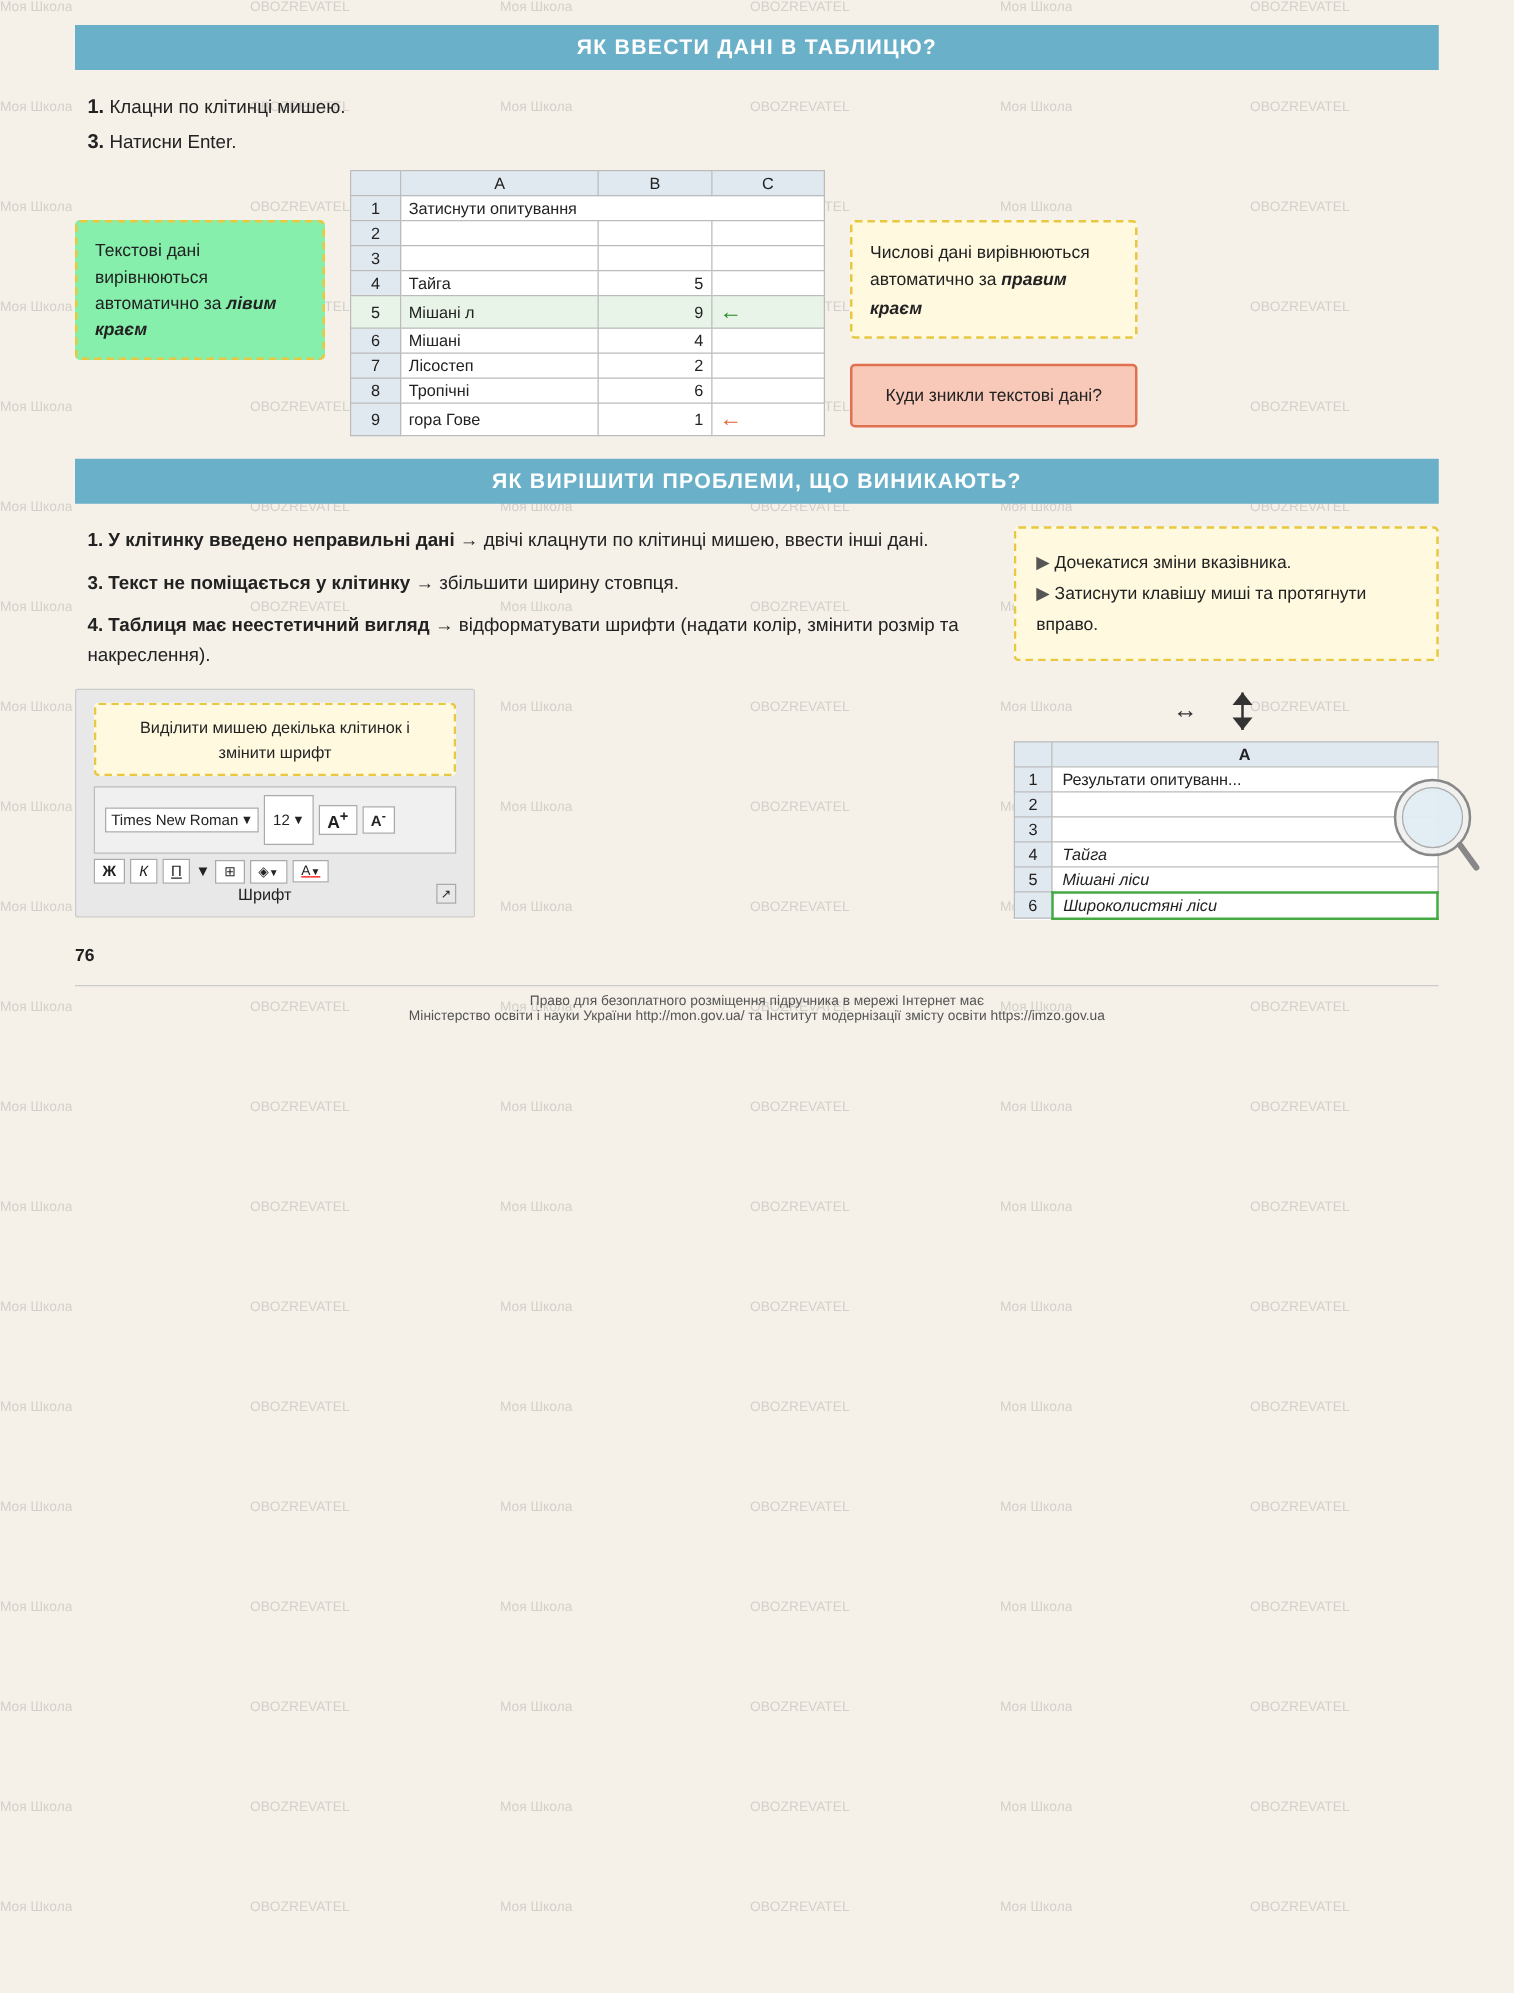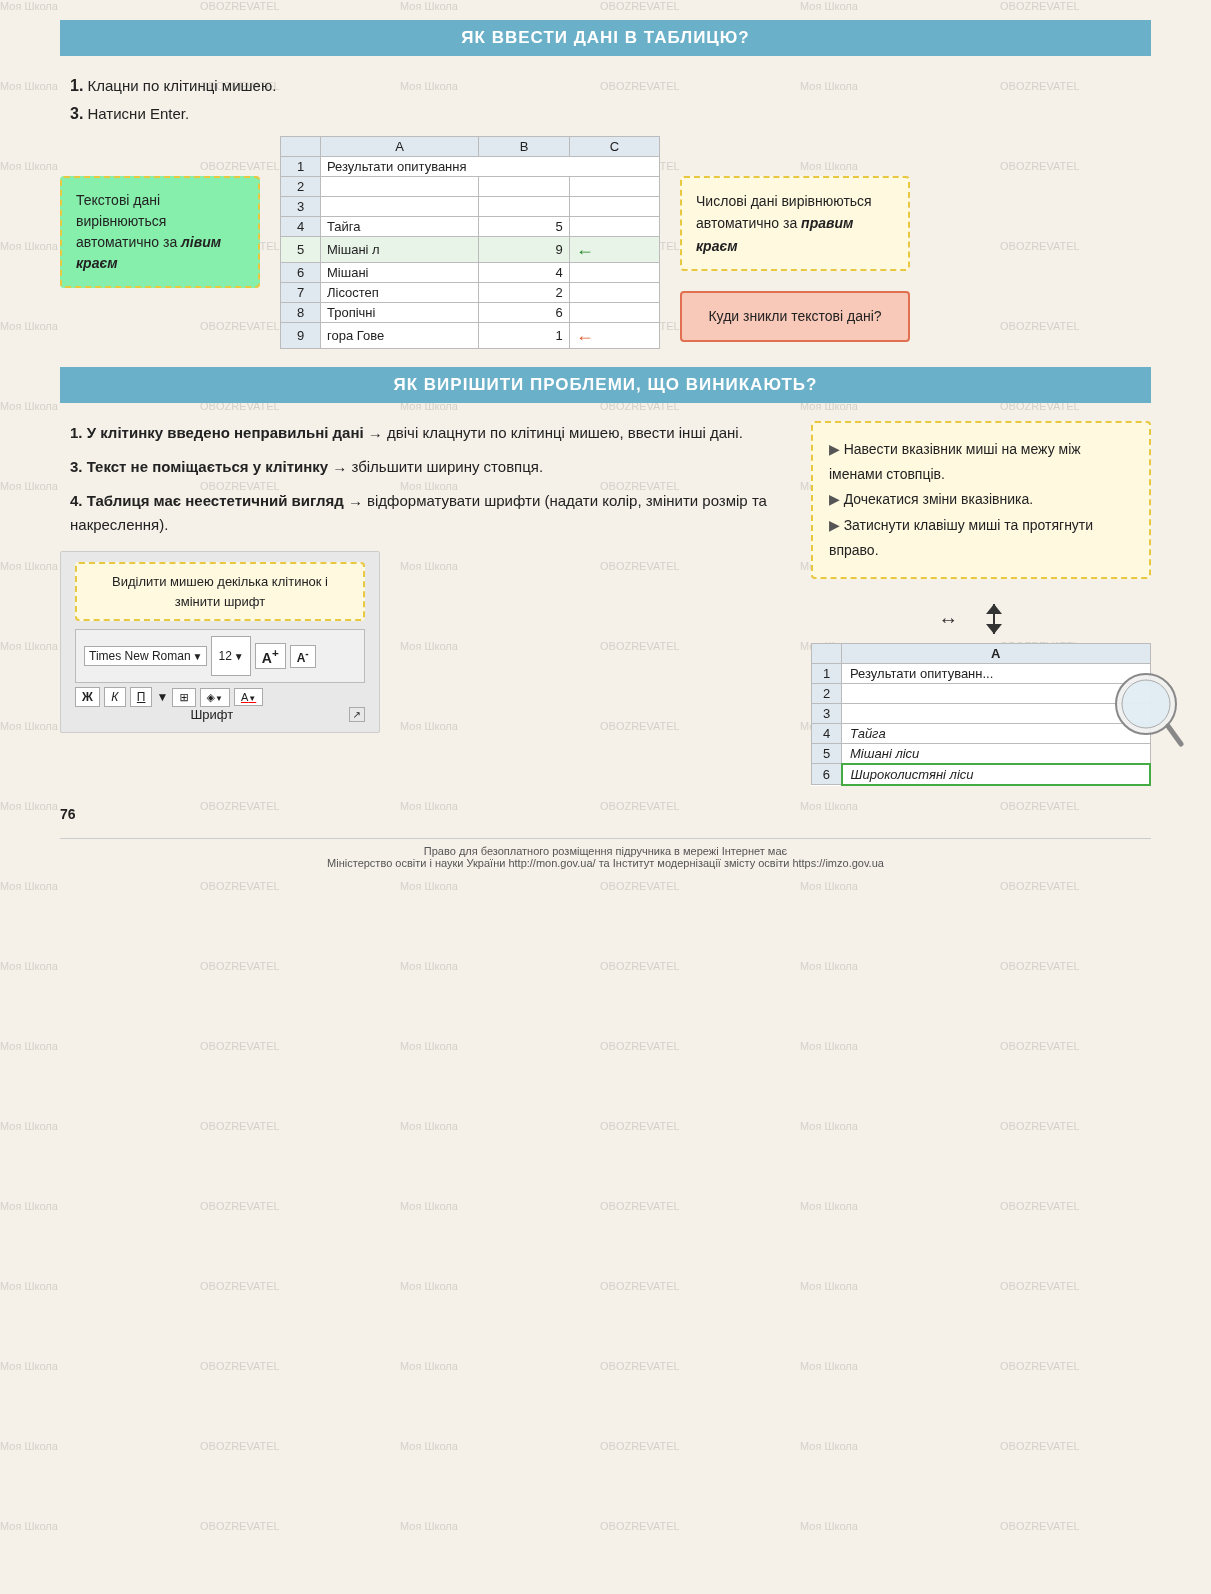--- a/index.html
+++ b/index.html
@@ -479,21 +479,21 @@
           <tr>
             <th></th>
             <th>A</th>
             <th>B</th>
             <th>C</th>
           </tr>
         </thead>
         <tbody>
           <tr>
             <td class="row-num">1</td>
-            <td colspan="3" class="merged">Результати опитування</td>
+            <td colspan="3" class="merged">Затиснути опитування</td>
           </tr>
           <tr>
             <td class="row-num">2</td>
             <td></td>
               <td></td>
               <td></td>
           </tr>
           <tr>
             <td class="row-num">3</td>
             <td></td>
@@ -608,21 +608,20 @@
           <span style="flex:1; text-align:center; font-size:13px;">Шрифт</span>
           <span style="font-size:10px; border:1px solid #aaa; padding:1px 3px; cursor:pointer;">↗</span>
         </div>
       </div>
 
     </div>
 
     <div class="problems-right">
 
       <div class="arrow-callout">
-        <div class="arrow-item">Навести вказівник миші на межу між іменами стовпців.</div>
         <div class="arrow-item">Дочекатися зміни вказівника.</div>
         <div class="arrow-item">Затиснути клавішу миші та протягнути вправо.</div>
       </div>
 
       <div class="small-spreadsheet-wrapper">
 
         <div class="resize-arrows">
           ↔
           <svg width="60" height="40" style="vertical-align:middle; display:inline-block;">
             <line x1="30" y1="5" x2="30" y2="35" stroke="#333" stroke-width="2"></line>

